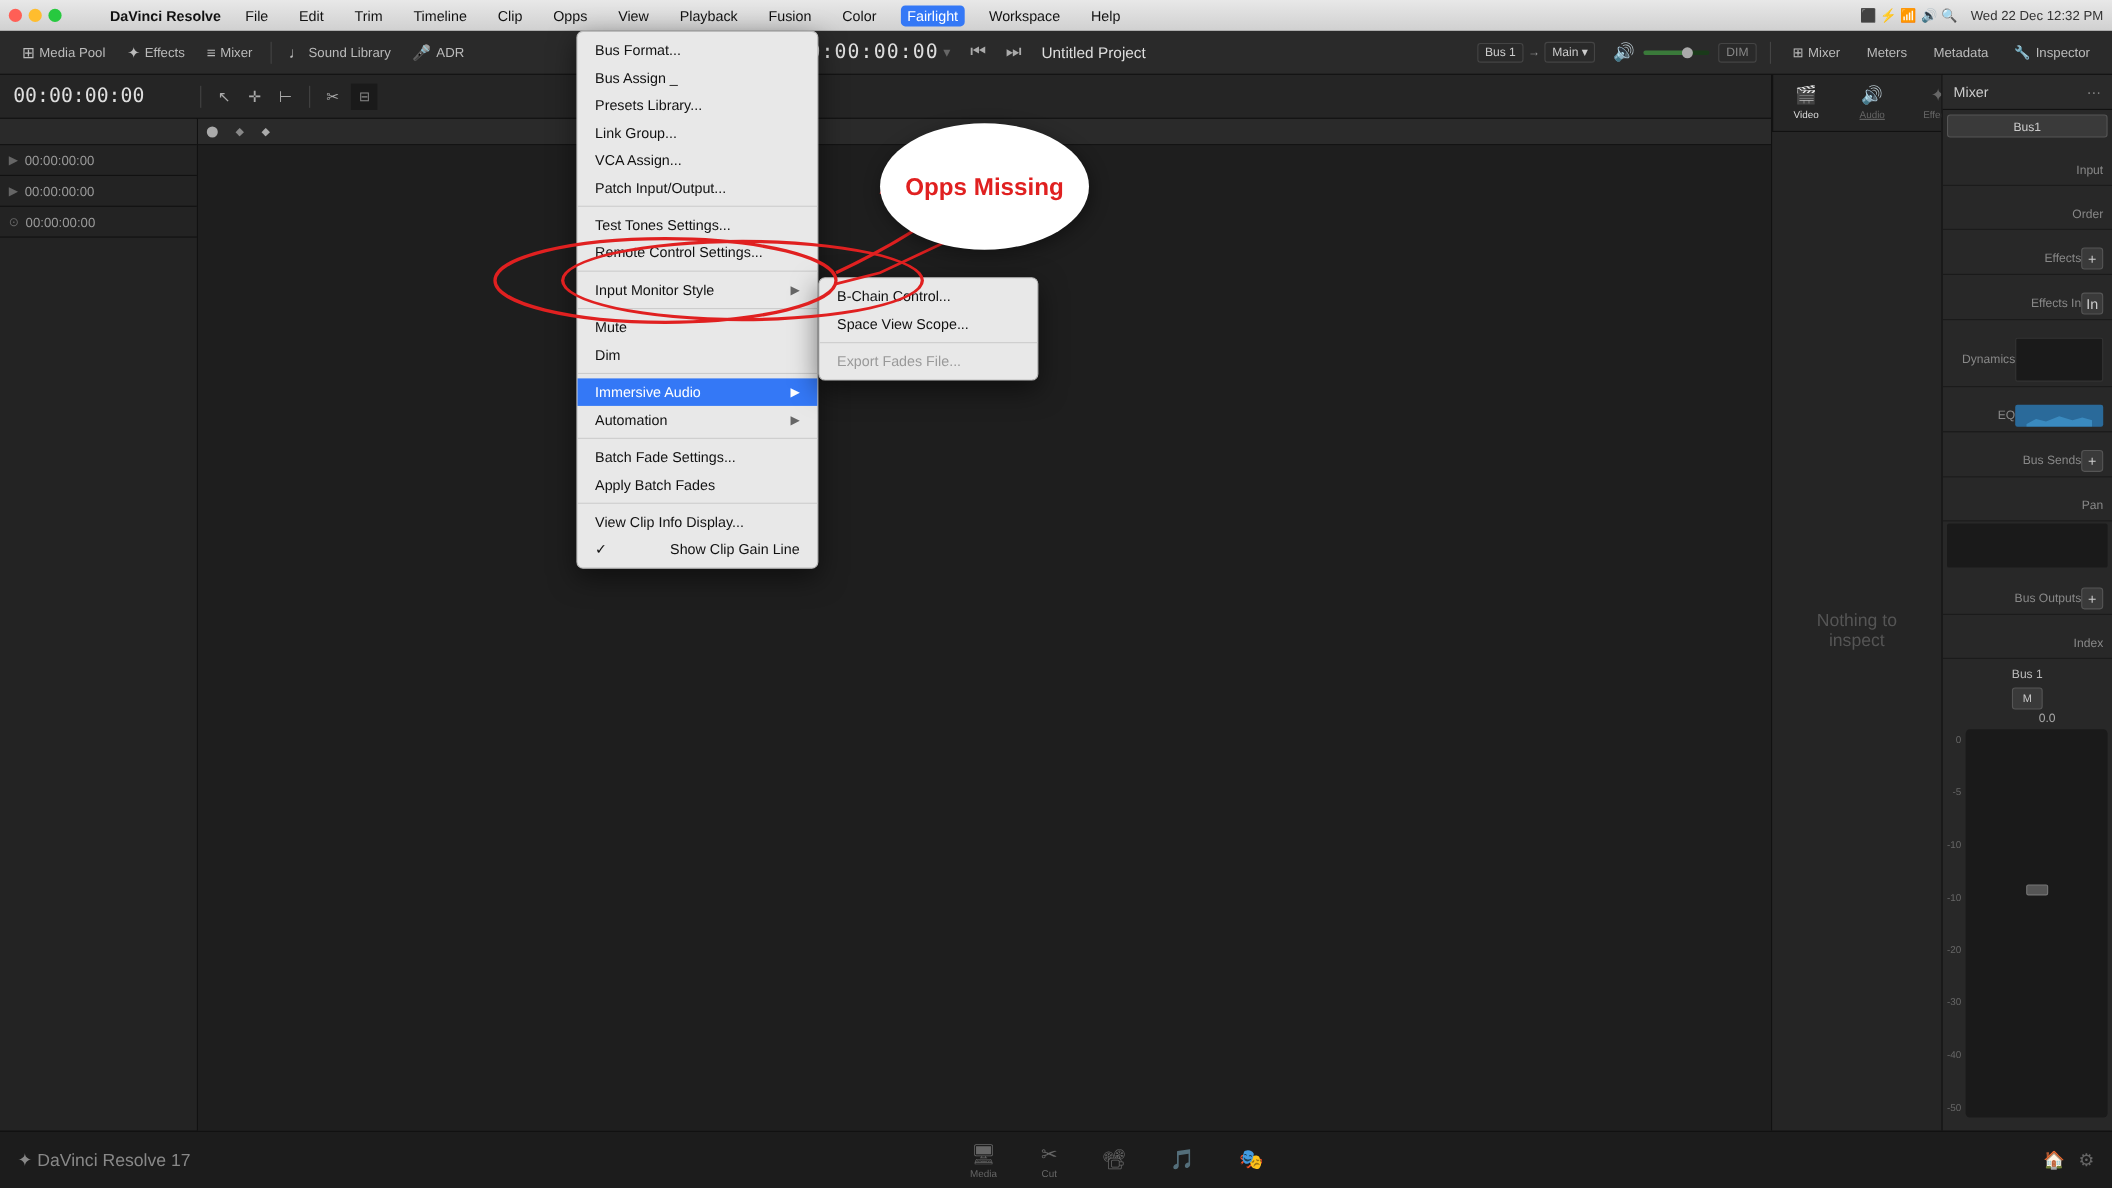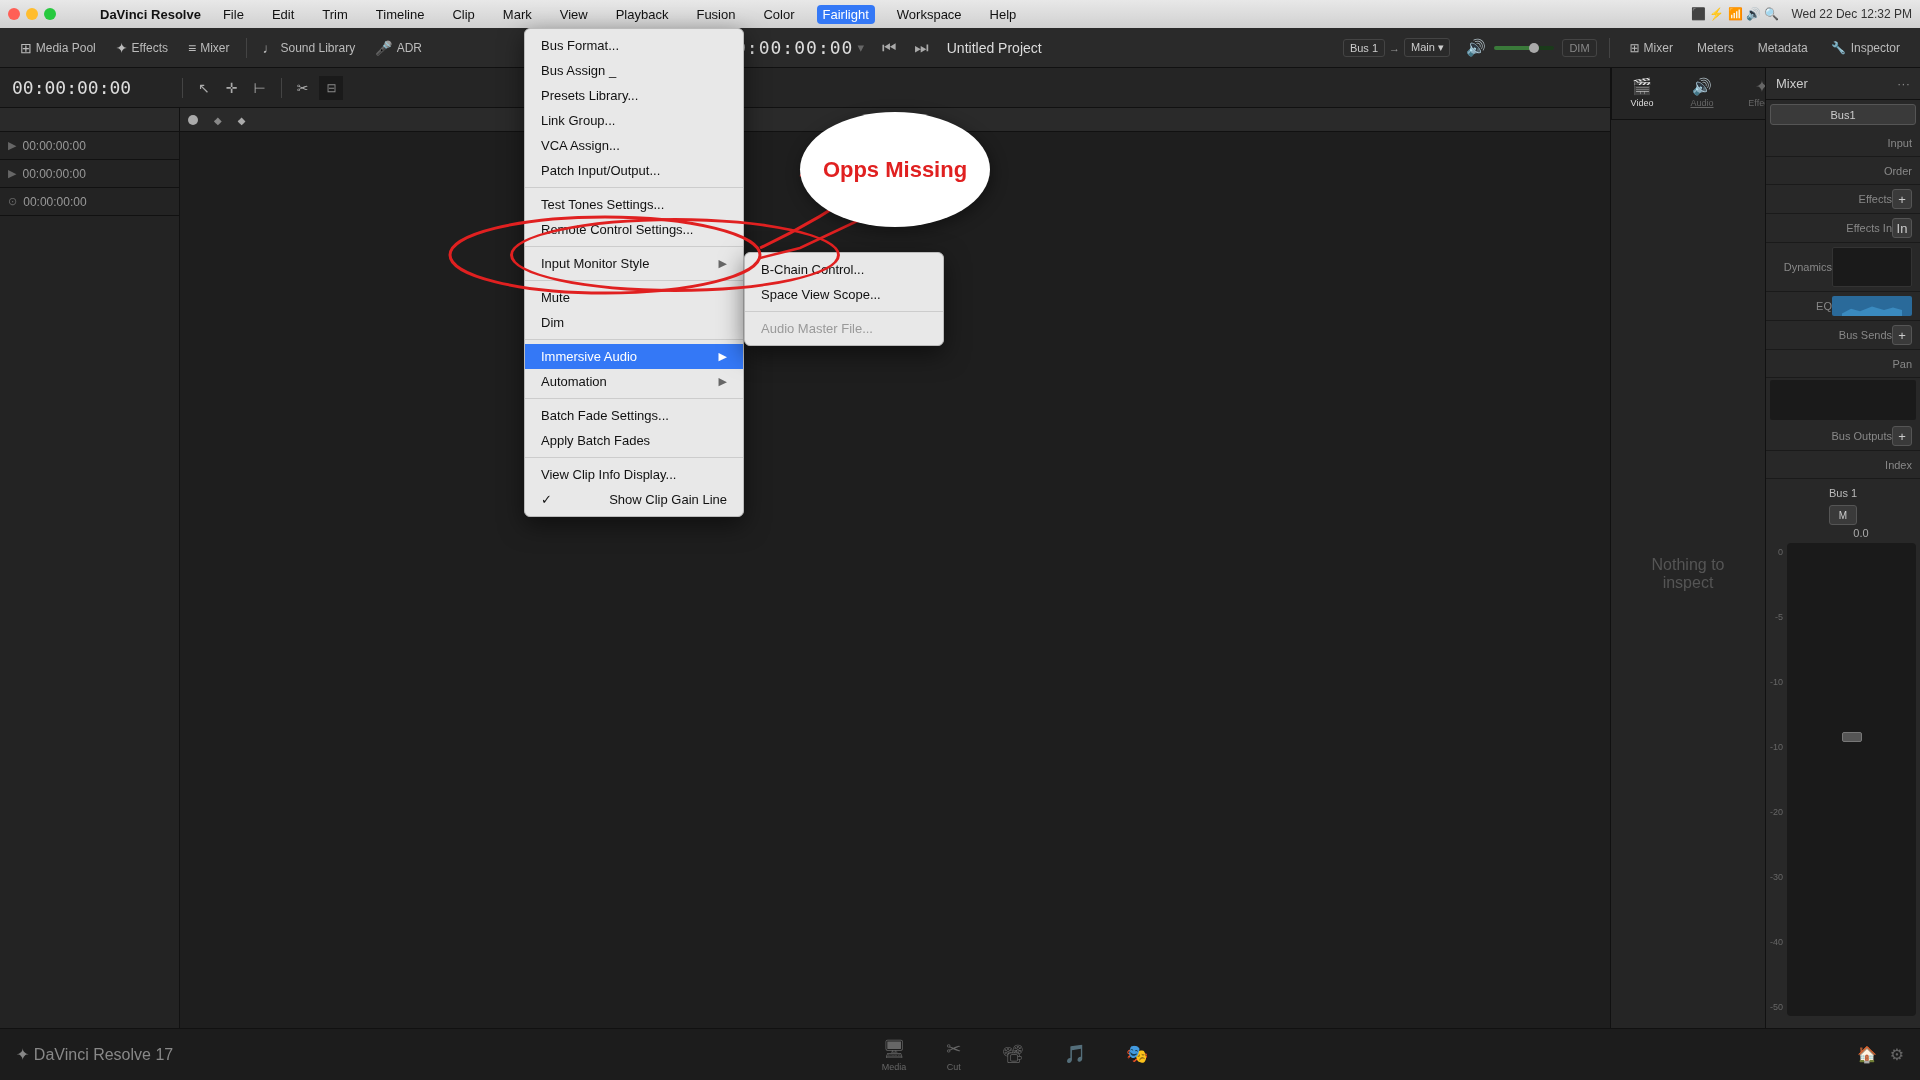--- a/index.html
+++ b/index.html
@@ -99,20 +99,21 @@
       border-bottom: 1px solid #111;
       justify-content: space-between;
     }
     .mixer-row {
       display: flex;
       align-items: center;
       padding: 4px 8px;
       border-bottom: 1px solid #1a1a1a;
       min-height: 28px;
       justify-content: center;
+      margin-top: 12px;
     }
     .mixer-label { font-size: 11px; color: #888; text-align: right; flex: 1; }
     .mixer-btn {
       width: 20px; height: 20px;
       background: #3a3a3a;
       border: 1px solid #555;
       border-radius: 3px;
       display: flex; align-items: center; justify-content: center;
       cursor: pointer; font-size: 13px; color: #ccc;
     }
@@ -363,21 +364,21 @@
     <div class="mac-dot yellow"></div>
     <div class="mac-dot green"></div>
   </div>
   <span class="apple-logo"></span>
   <span class="app-name">DaVinci Resolve</span>
   <span class="menu-item">File</span>
   <span class="menu-item">Edit</span>
   <span class="menu-item">Trim</span>
   <span class="menu-item">Timeline</span>
   <span class="menu-item">Clip</span>
-  <span class="menu-item">Mark</span>
+  <span class="menu-item">Opps</span>
   <span class="menu-item">View</span>
   <span class="menu-item">Playback</span>
   <span class="menu-item">Fusion</span>
   <span class="menu-item">Color</span>
   <span class="menu-item active">Fairlight</span>
   <span class="menu-item">Workspace</span>
   <span class="menu-item">Help</span>
   <div class="menubar-right">
     <span>⬛ ⚡ 📶 🔊 🔍</span>
     <span>Wed 22 Dec 12:32 PM</span>
@@ -670,21 +671,21 @@
   <div class="dropdown-item">
     <span style="margin-right:6px;">✓</span>
     <span>Show Clip Gain Line</span>
   </div>
 </div>
 
 <div class="immersive-submenu" style="top:252px; left:744px;">
   <div class="dropdown-item">B-Chain Control...</div>
   <div class="dropdown-item">Space View Scope...</div>
   <div class="menu-separator"></div>
-  <div class="dropdown-item disabled">Audio Master File...</div>
+  <div class="dropdown-item disabled">Export Fades File...</div>
 </div>
 
 <div class="annotation-oval"></div>
 
 <div style="
   position: absolute;
   top: 112px;
   left: 800px;
   z-index: 3000;
   pointer-events: none;

